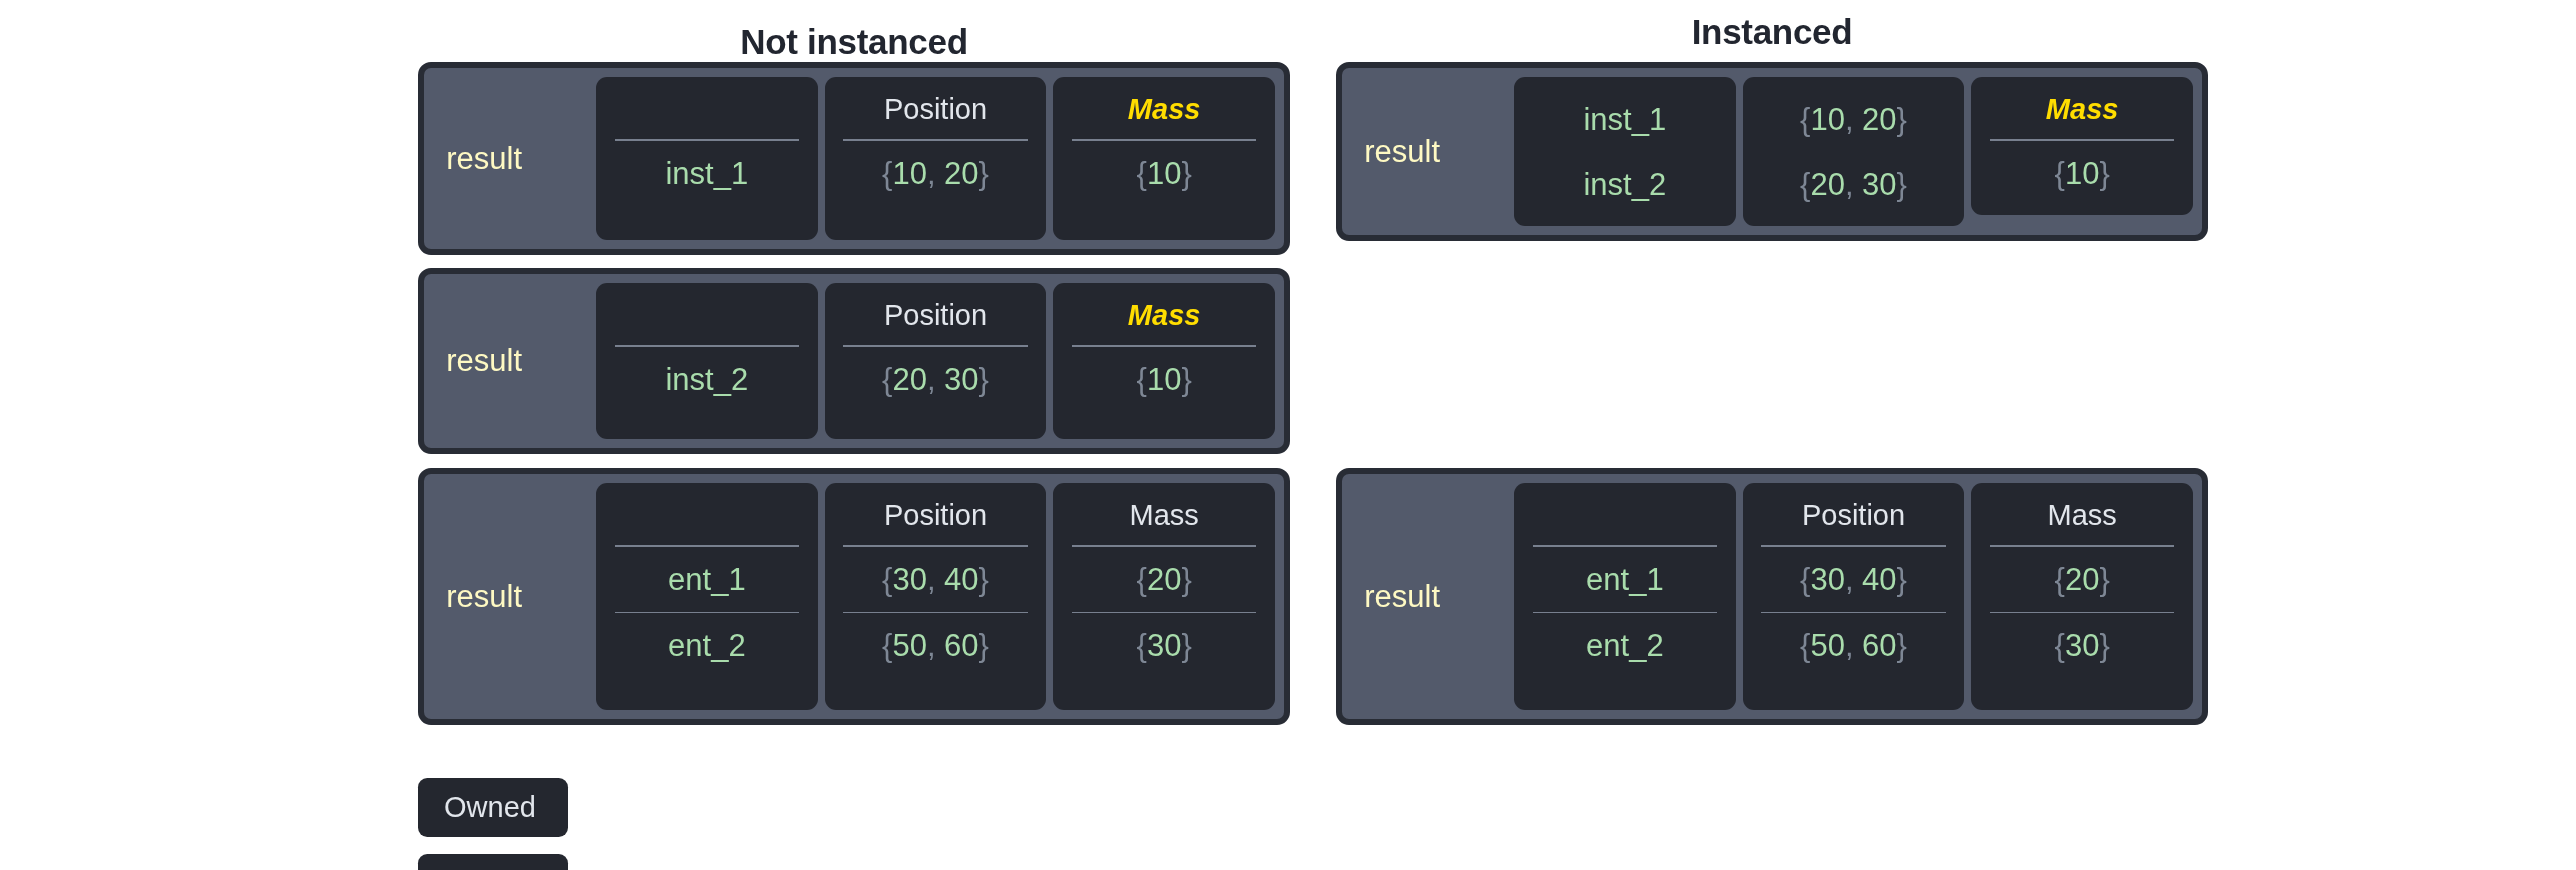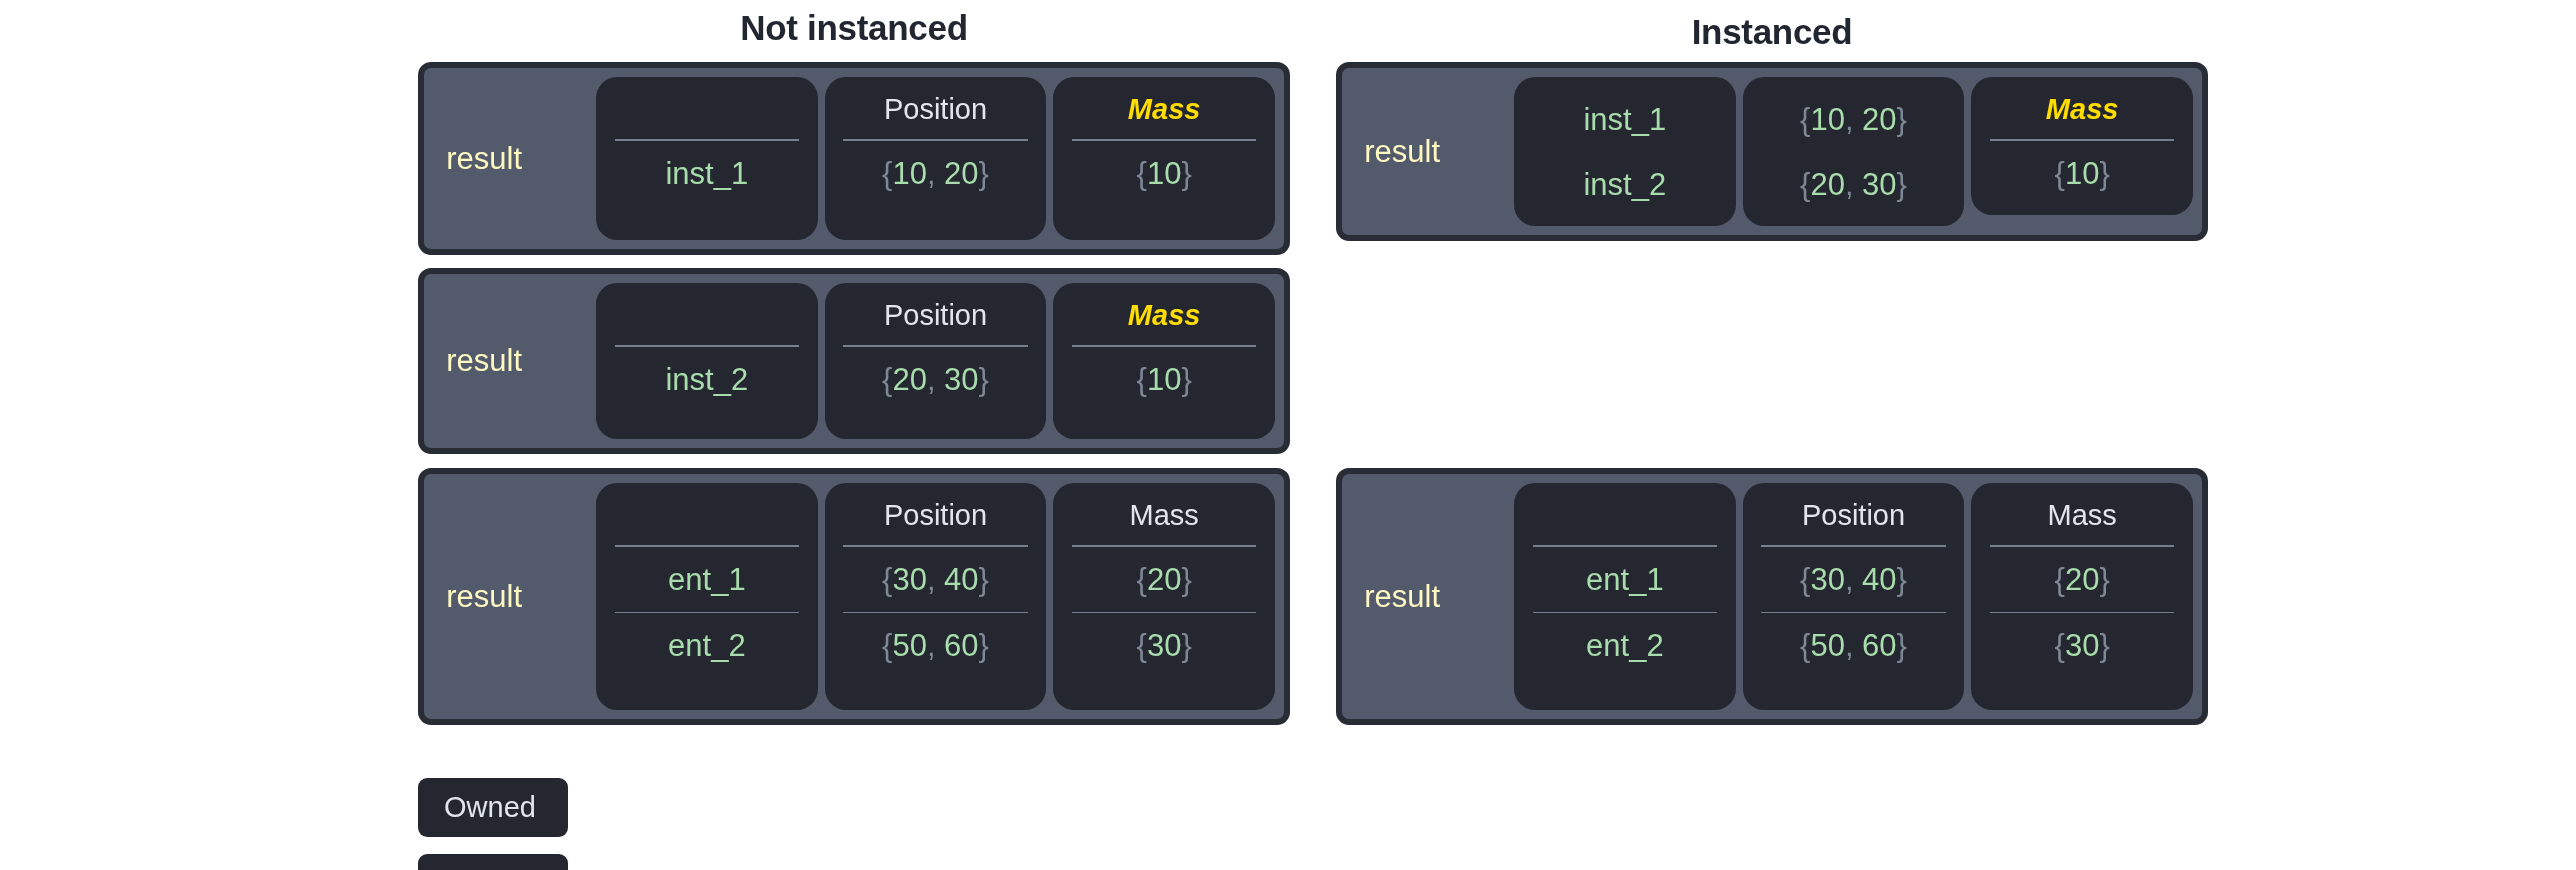--- a/index.html
+++ b/index.html
@@ -18,21 +18,21 @@
   
   .col-title {
     position: absolute;
     font-size: 35px;
     font-weight: bold;
     color: #222630;
     text-align: center;
     white-space: nowrap;
     letter-spacing: -0.3px;
   }
-  #title-left  { left: 418px;  width: 872px;  top: 8px; }
+  #title-left  { left: 418px;  width: 872px;  top: 22px; }
   #title-right { left: 1336px; width: 872px;  top: 12px; text-align: center; }
 
   
   .card {
     position: absolute;
     background: #535a6b;
     border: 6.4px solid #282c35;
     border-radius: 13px;
     box-sizing: border-box;
     display: flex;
@@ -60,21 +60,21 @@
     flex-direction: row;
     gap: 7.3px;
     align-items: flex-start;
     flex: 1 1 auto;
     align-self: stretch;
   }
 
   
   .comp-col {
     background: #24272f;
-    border-radius: 21px;
+    border-radius: 11px;
     box-sizing: border-box;
     display: flex;
     flex-direction: column;
     padding: 5.5px 13px 13px 13px;
     flex: 1 1 0;
     align-self: stretch;
   }
   .comp-col.shrink { align-self: flex-start; }
 
   .comp-head {

